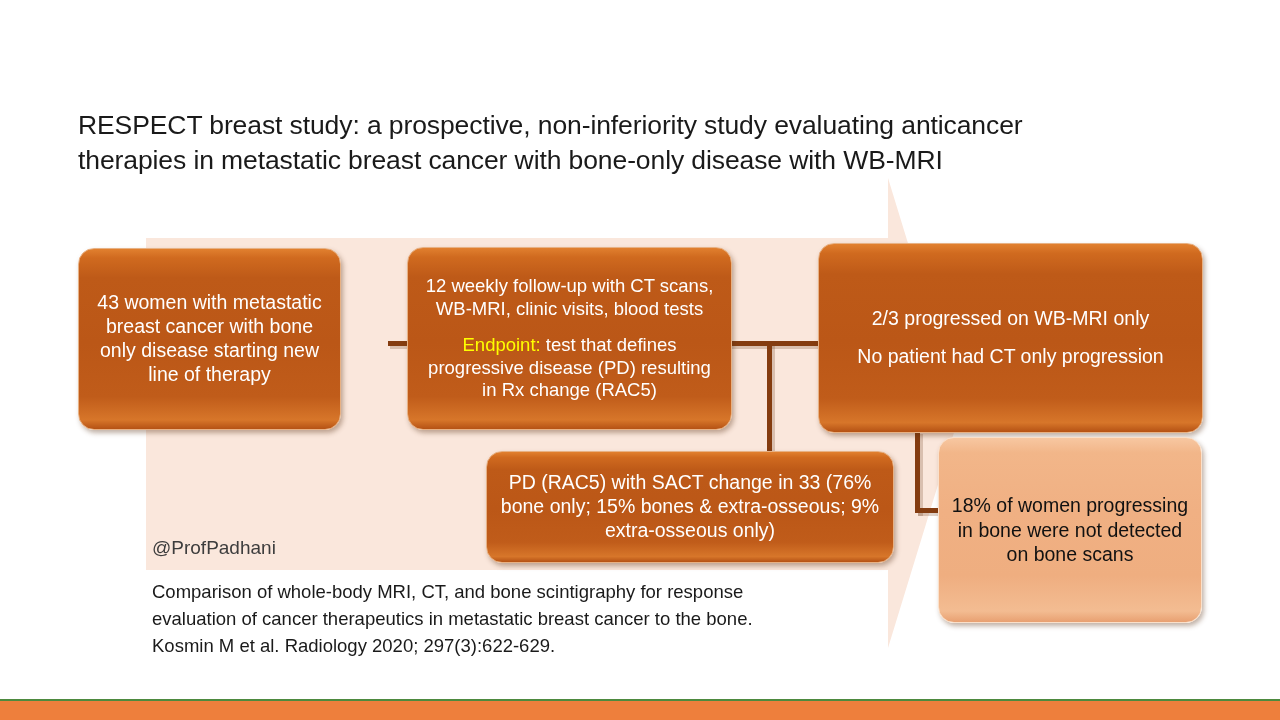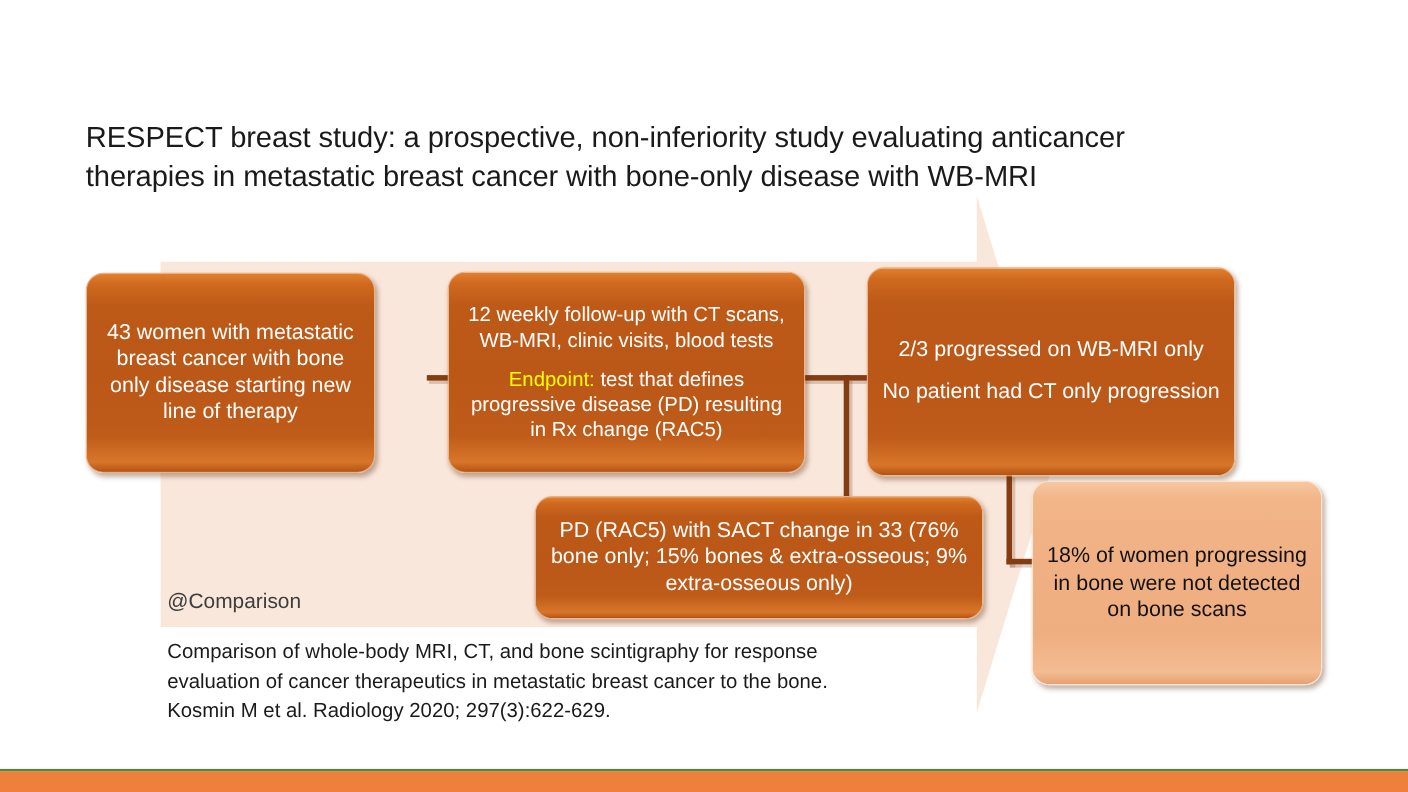--- a/index.html
+++ b/index.html
@@ -90,21 +90,21 @@
     line-height: 1.22;
     margin: 0;
   }
   .box p + p { margin-top: 14px; }
 
   .endpoint-kw { color: #FFFF00; }
 
   
   #box-cohort   { left: 78px;  top: 248px; width: 263px; height: 182px; }
   #box-followup { left: 407px; top: 247px; width: 325px; height: 183px; }
-  #box-outcome  { left: 788px; top: 243px; width: 335px; height: 190px; text-align: right; }
+  #box-outcome  { left: 818px; top: 243px; width: 385px; height: 190px; text-align: right; }
   #box-pd       { left: 486px; top: 451px; width: 408px; height: 112px; align-items: center; }
   #box-bonescan { left: 938px; top: 437px; width: 264px; height: 186px; }
 
   #box-cohort p   { font-size: 19.5px; }
   #box-followup p { font-size: 18.5px; }
   #box-outcome p  { font-size: 19.5px; }
   #box-pd p       { font-size: 19.5px; }
   #box-bonescan p { font-size: 19.5px; line-height: 1.26; }
 
   
@@ -184,21 +184,21 @@
   </div>
 
   <div id="box-pd" class="box dark">
     <p>PD (RAC5) with SACT change in 33 (76% bone only; 15% bones &amp; extra-osseous; 9% extra-osseous only)</p>
   </div>
 
   <div id="box-bonescan" class="box light">
     <p>18% of women progressing in bone were not detected on bone scans</p>
   </div>
 
-  <div id="handle">@Comparison</div>
+  <div id="handle">@ProfPadhani</div>
 
   <div id="citation">Comparison of whole-body MRI, CT, and bone scintigraphy for response
 evaluation of cancer therapeutics in metastatic breast cancer to the bone.
 Kosmin M et al. Radiology 2020; 297(3):622-629.</div>
 
   <div id="footer-rule"></div>
   <div id="footer-bar"></div>
 
 </div>
 

